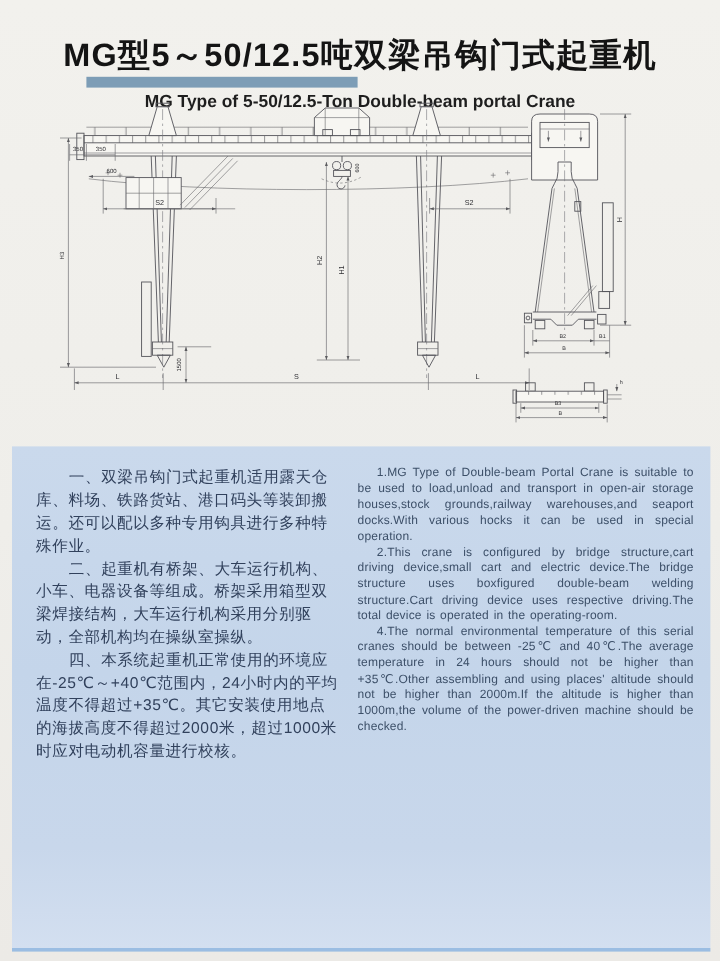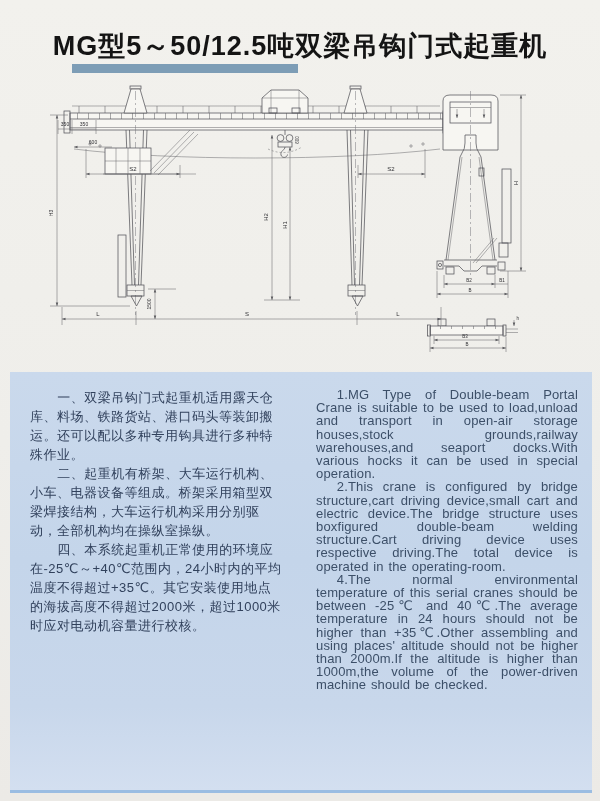--- a/index.html
+++ b/index.html
@@ -19,42 +19,43 @@
   .title-en{
     margin:0;position:absolute;top:61px;left:0;width:600px;
     text-align:center;font-size:14.5px;font-weight:bold;color:#1e1e1e;
   }
   .diagram{position:absolute;top:85px;left:0;}
   .panel{
     position:absolute;top:372px;left:10px;width:582px;height:421px;
     background:linear-gradient(180deg,#cad9ec 0%,#c4d5ea 45%,#c8d7eb 80%,#d3dff0 100%);
     border-bottom:3px solid #9bbde2;
     box-sizing:border-box;
-    display:flex;gap:32px;padding:16px 14px 0 20px;
+    display:flex;gap:14px;padding:16px 14px 0 20px;
   }
   .col-zh{width:254px;color:#31415c;font-size:13px;line-height:19px;}
   .col-zh p{margin:0;text-indent:2.1em;letter-spacing:0.5px;}
-  .col-en{flex:1;color:#3c4f68;font-size:13px;line-height:13.2px;text-align:justify;}
+  .col-en{flex:1;color:#3c4f68;font-size:10px;line-height:13.2px;text-align:justify;}
   .col-en p{margin:0;text-indent:1.6em;word-spacing:1px;letter-spacing:0.15px;}
   
   .ln{stroke:#54545a;stroke-width:0.75;fill:none;}
   .lnf{stroke:#54545a;stroke-width:0.75;fill:#f7f6f2;}
   .thin{stroke:#66666a;stroke-width:0.5;fill:none;}
   .dim{stroke:#6b6b6f;stroke-width:0.55;fill:none;}
   .cl{stroke:#77777c;stroke-width:0.5;fill:none;stroke-dasharray:9 3 2 3;}
   .dl{font-size:6px;fill:#2f2f33;}
   .dls{font-size:5px;fill:#2f2f33;}
   .dlx{font-size:4.5px;fill:#2f2f33;}
 </style>
 </head>
 <body>
 
 <div class="header">
   <h1 class="title-zh">MG型5～50/12.5吨双梁吊钩门式起重机</h1>
   <div class="accent-bar"></div>
+  <h2 class="title-en">MG Type of 5-50/12.5-Ton Double-beam portal Crane</h2>
 </div>
 
 <svg class="diagram" width="600" height="287" viewBox="0 0 600 287" xmlns="http://www.w3.org/2000/svg">
   <defs>
     <marker id="ma" markerWidth="7" markerHeight="6" refX="6.4" refY="3" orient="auto-start-reverse">
       <path d="M0,0.7 L6.4,3 L0,5.3 Z" fill="#5a5a5e"></path>
     </marker>
     <pattern id="ticks" width="11" height="6" patternUnits="userSpaceOnUse">
       <path d="M0.5,0 V6" stroke="#66666a" stroke-width="0.55"></path>
     </pattern>

